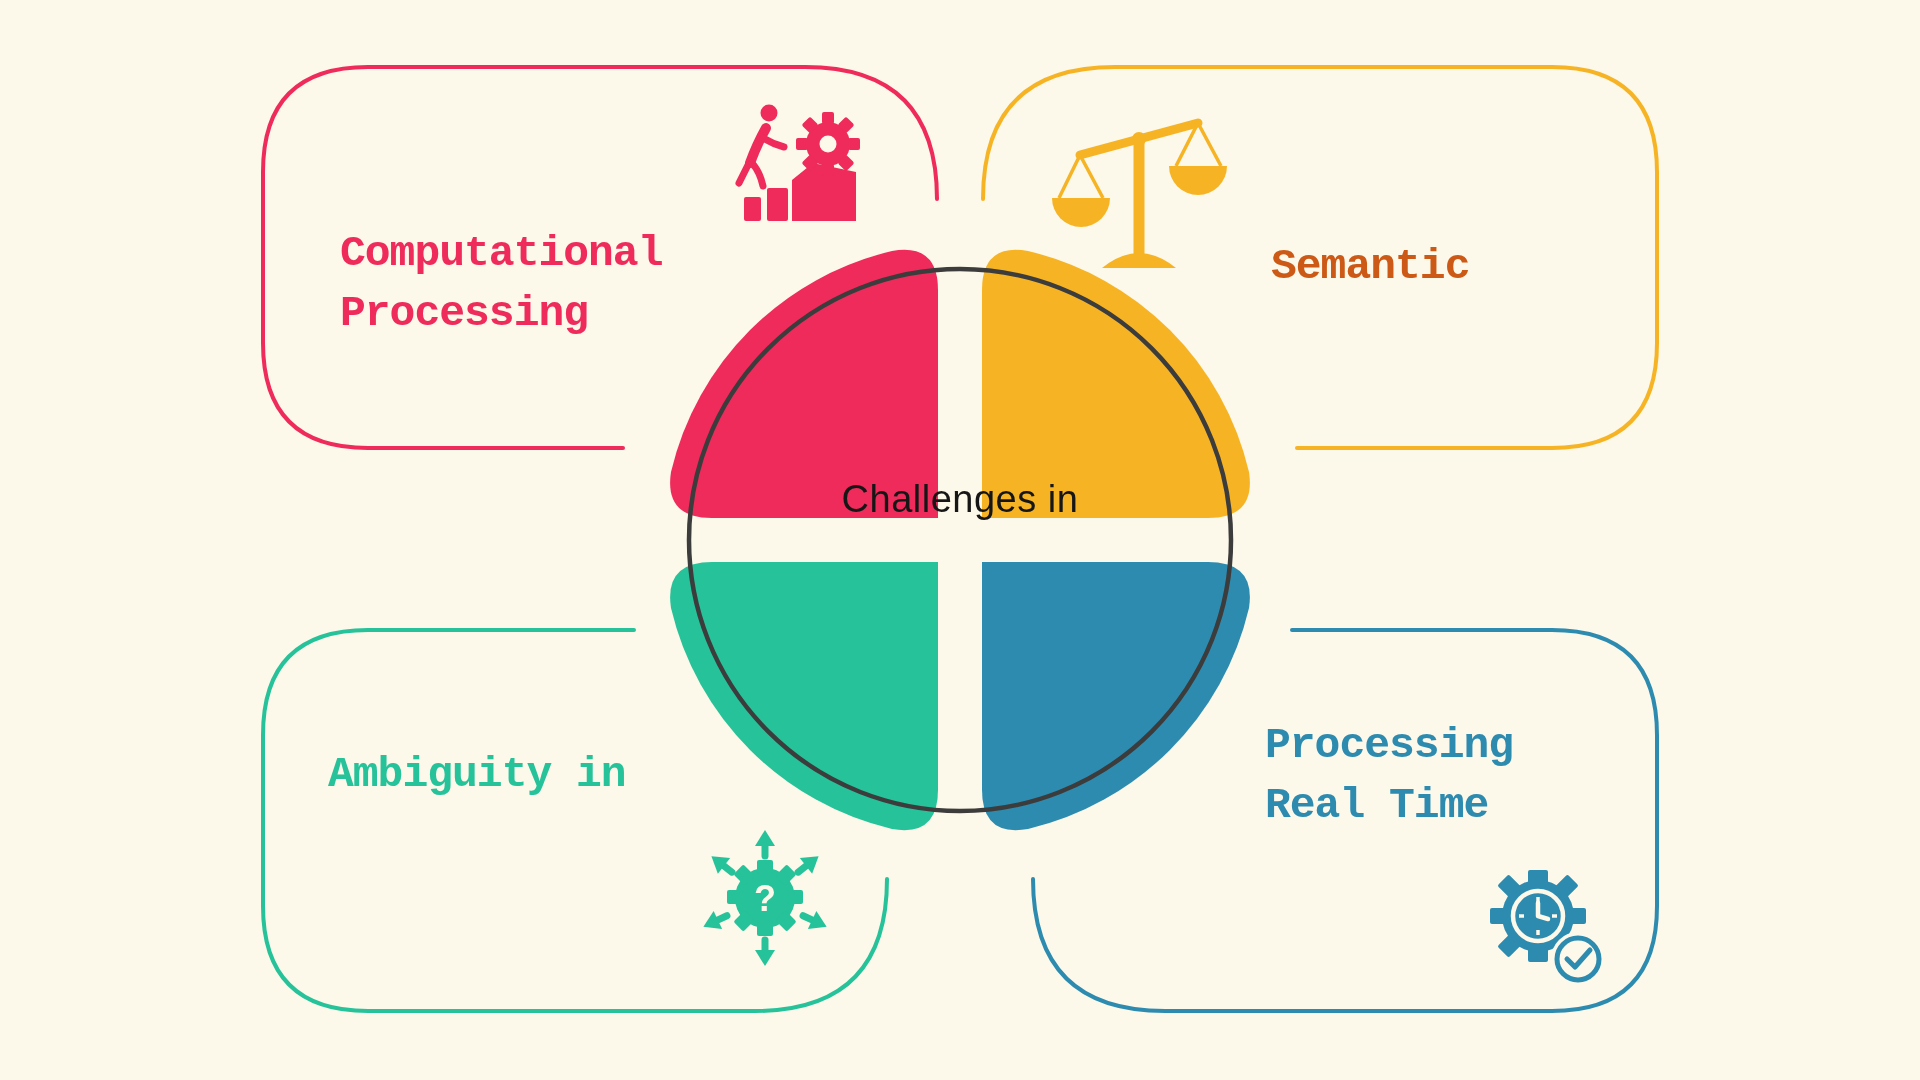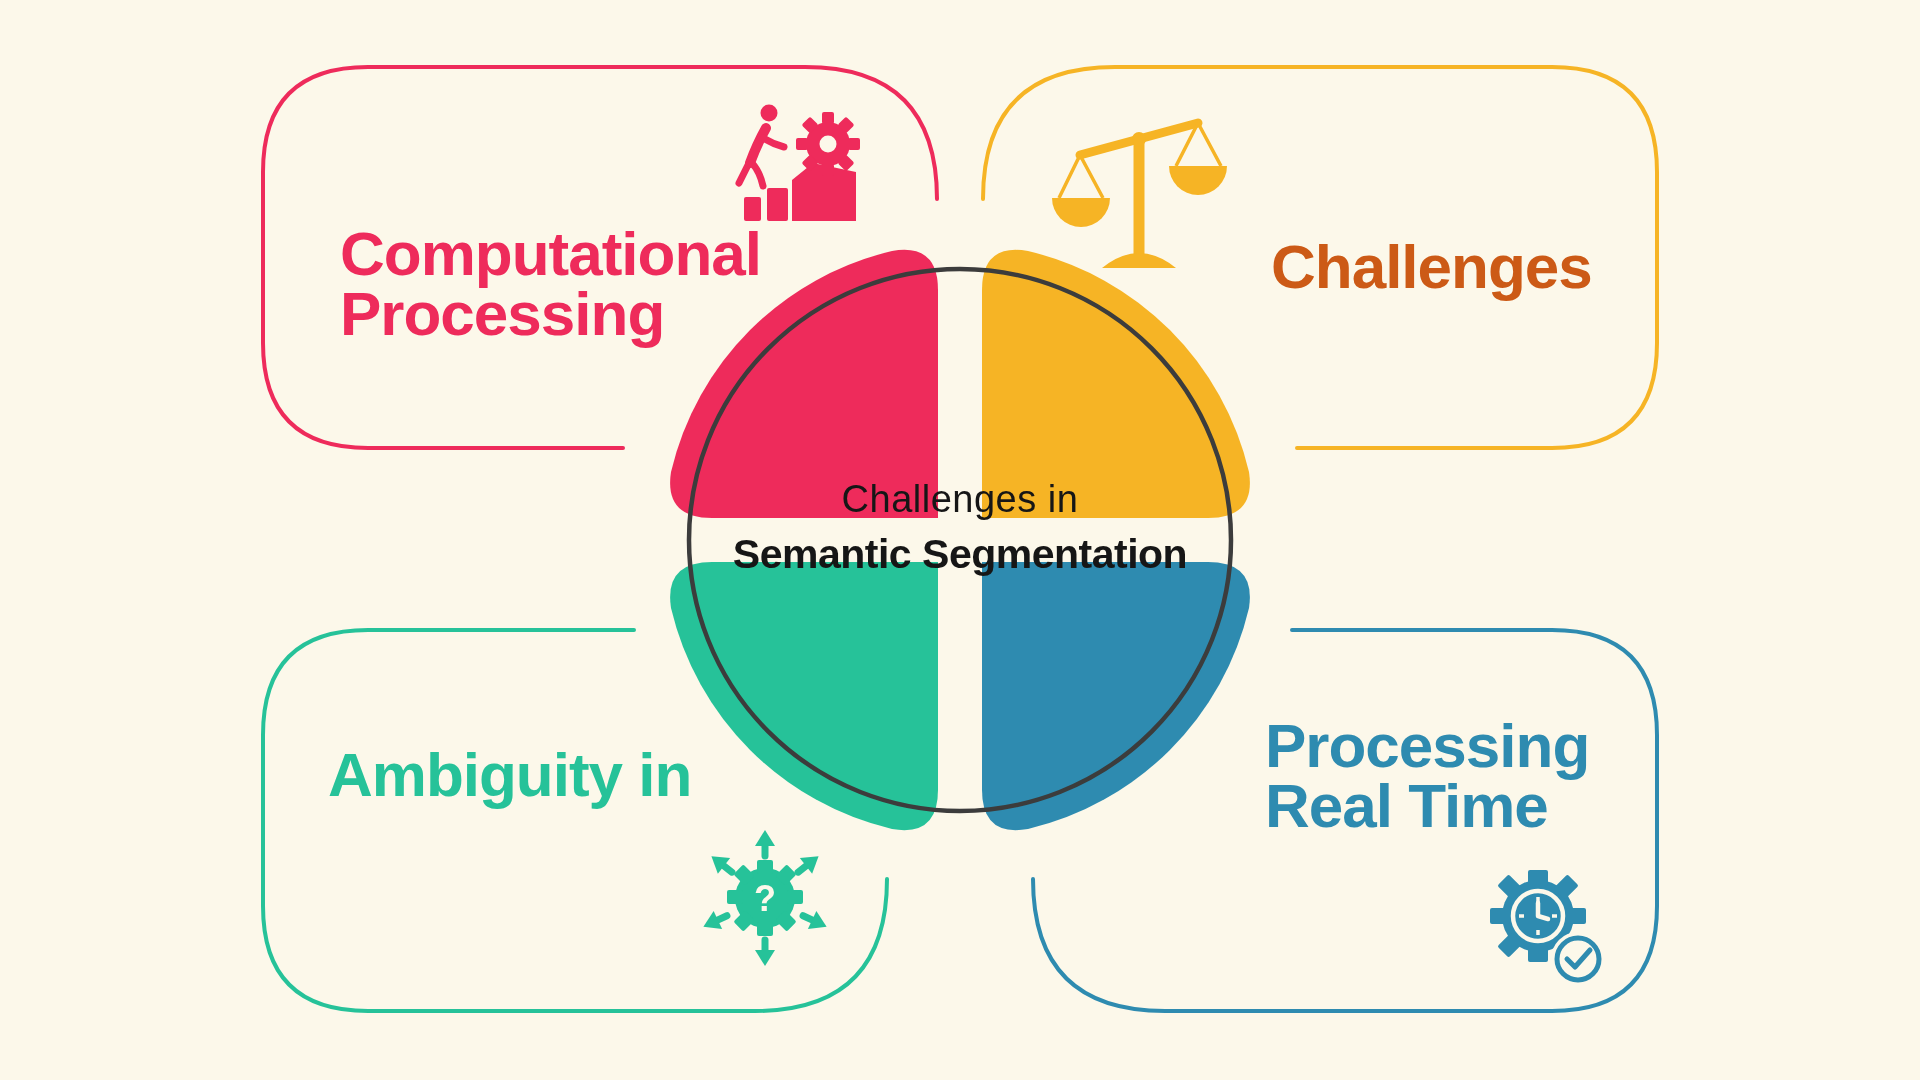--- a/index.html
+++ b/index.html
@@ -9,27 +9,27 @@
 
   
   .fill-pink{fill:var(--pink);}     .stroke-pink{stroke:var(--pink);fill:none;}
   .fill-yellow{fill:var(--yellow);} .stroke-yellow{stroke:var(--yellow);fill:none;}
   .fill-green{fill:var(--green);}   .stroke-green{stroke:var(--green);fill:none;}
   .fill-blue{fill:var(--blue);}     .stroke-blue{stroke:var(--blue);fill:none;}
   .fill-bg{fill:var(--background);} .stroke-bg{stroke:var(--background);fill:none;}
   .outline{stroke-width:4;fill:none;stroke-linecap:round;}
   .circle-ring{stroke:var(--circle_outline);stroke-width:4.5;fill:none;}
 
-  .card-label{position:absolute;font-weight:bold;font-size:62px;line-height:60px;letter-spacing:-1px;white-space:nowrap;}
+  .card-label{position:absolute;font-weight:bold;font-size:43px;line-height:60px;letter-spacing:-1px;white-space:nowrap;font-family:Liberation Mono, monospace;}
   .card-label.tl{left:340px;top:224px;color:var(--pink);}
   .card-label.tr{left:1271px;top:237px;color:var(--orange);}
   .card-label.bl{left:328px;top:745px;color:var(--green);}
   .card-label.br{left:1265px;top:716px;color:var(--blue);}
 
-  .center-text{position:absolute;left:660px;top:478px;width:600px;display:flex;flex-direction:column;align-items:center;gap:10px;color:var(--center_text);}
+  .center-text{position:absolute;left:660px;top:478px;width:600px;display:flex;flex-direction:column;align-items:center;gap:18px;color:var(--center_text);}
   .center-line1{font-size:38px;font-weight:400;letter-spacing:0.5px;white-space:nowrap;}
   .center-line2{font-size:41px;font-weight:bold;letter-spacing:-0.5px;white-space:nowrap;}
 </style>
 </head>
 <body>
 
 <div class="stage">
 
   <svg width="1920" height="1080" viewBox="0 0 1920 1080">
 
@@ -145,28 +145,27 @@
       <circle cx="1578" cy="959" r="21" fill="var(--background)" stroke="var(--blue)" stroke-width="5"></circle>
       <path class="stroke-blue" stroke-width="5" stroke-linecap="round" stroke-linejoin="round" d="M 1567 959 L 1575 967 L 1590 950"></path>
     </g>
   </svg>
 
   <div class="card-label tl">
     <div>Computational</div>
     <div>Processing</div>
   </div>
   <div class="card-label tr">
-    <div>Challenges</div>
+    <div>Semantic</div>
   </div>
   <div class="card-label bl">
     <div>Ambiguity in</div>
   </div>
   <div class="card-label br">
     <div>Processing</div>
     <div>Real Time</div>
   </div>
 
   <div class="center-text">
     <div class="center-line1">Challenges in</div>
-    <div class="center-line2">Semantic Segmentation</div>
   </div>
 
 </div>
 
 </body></html>

